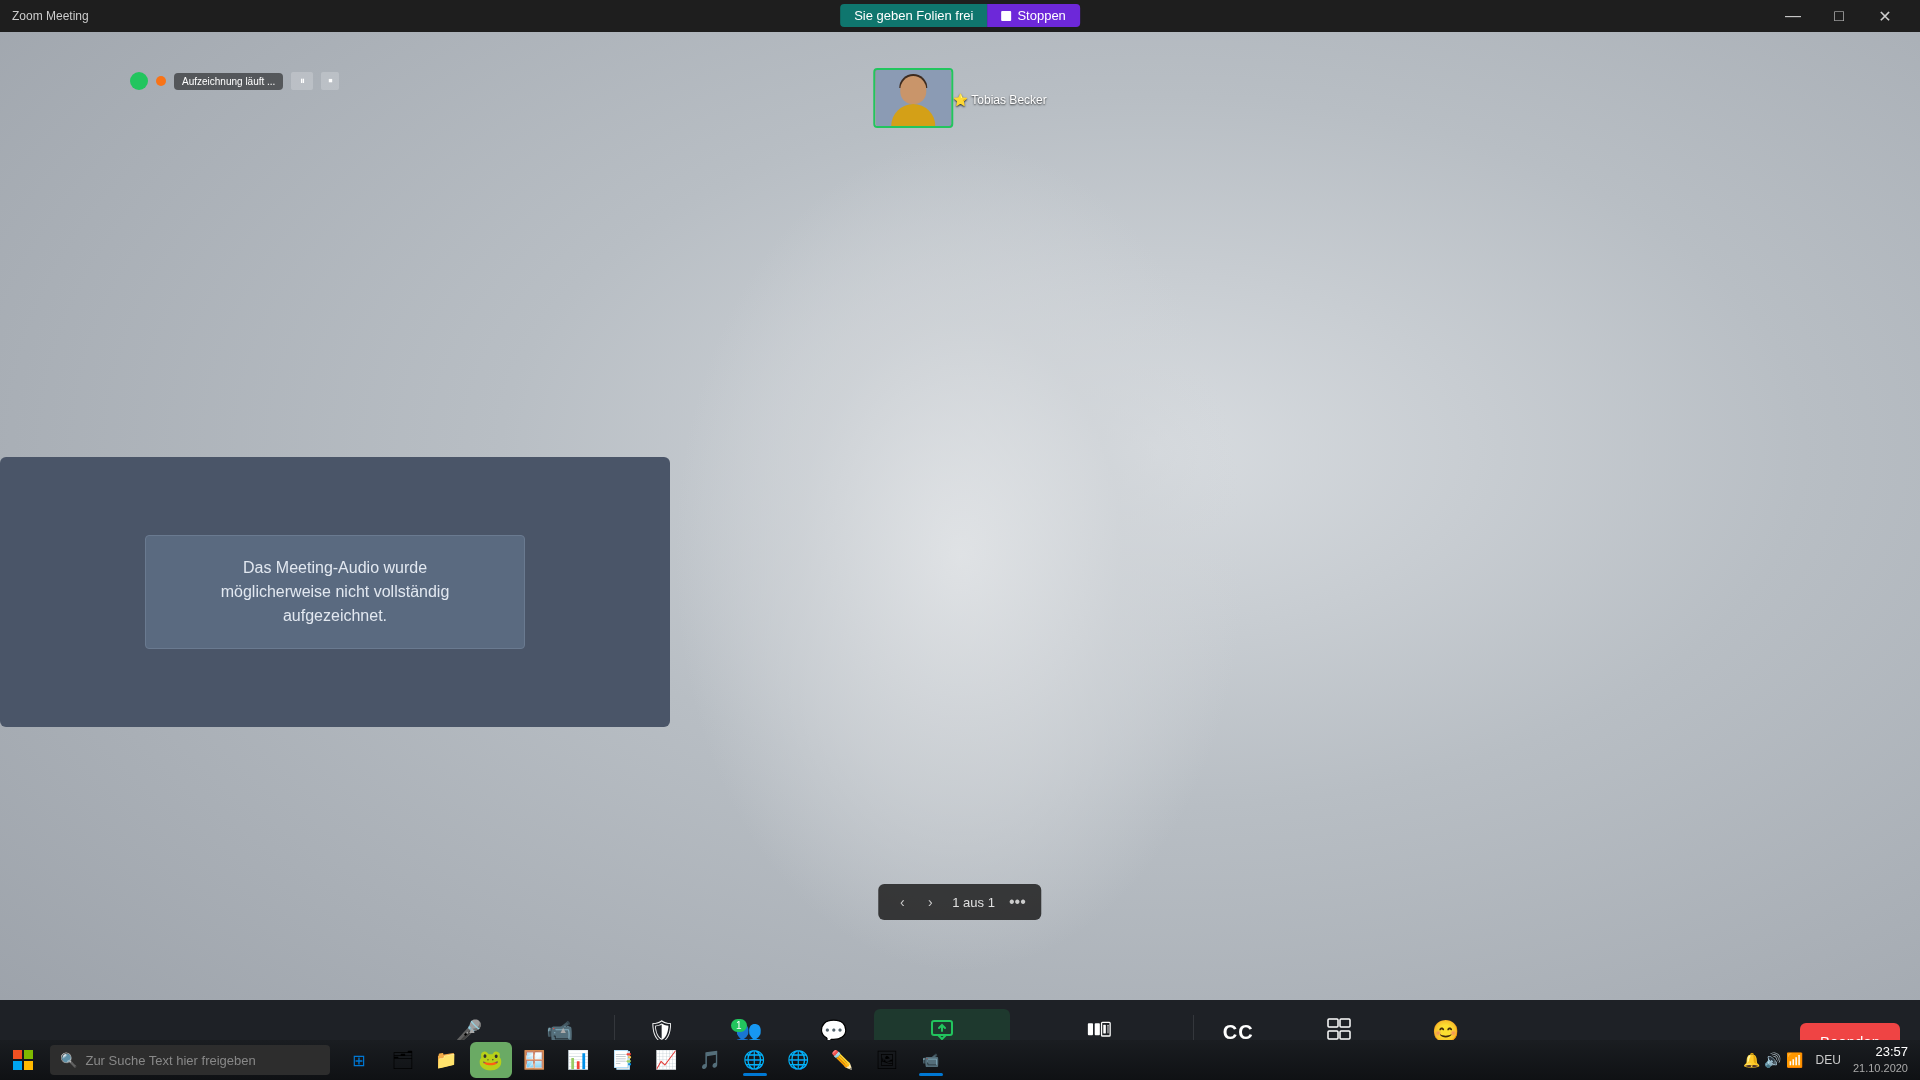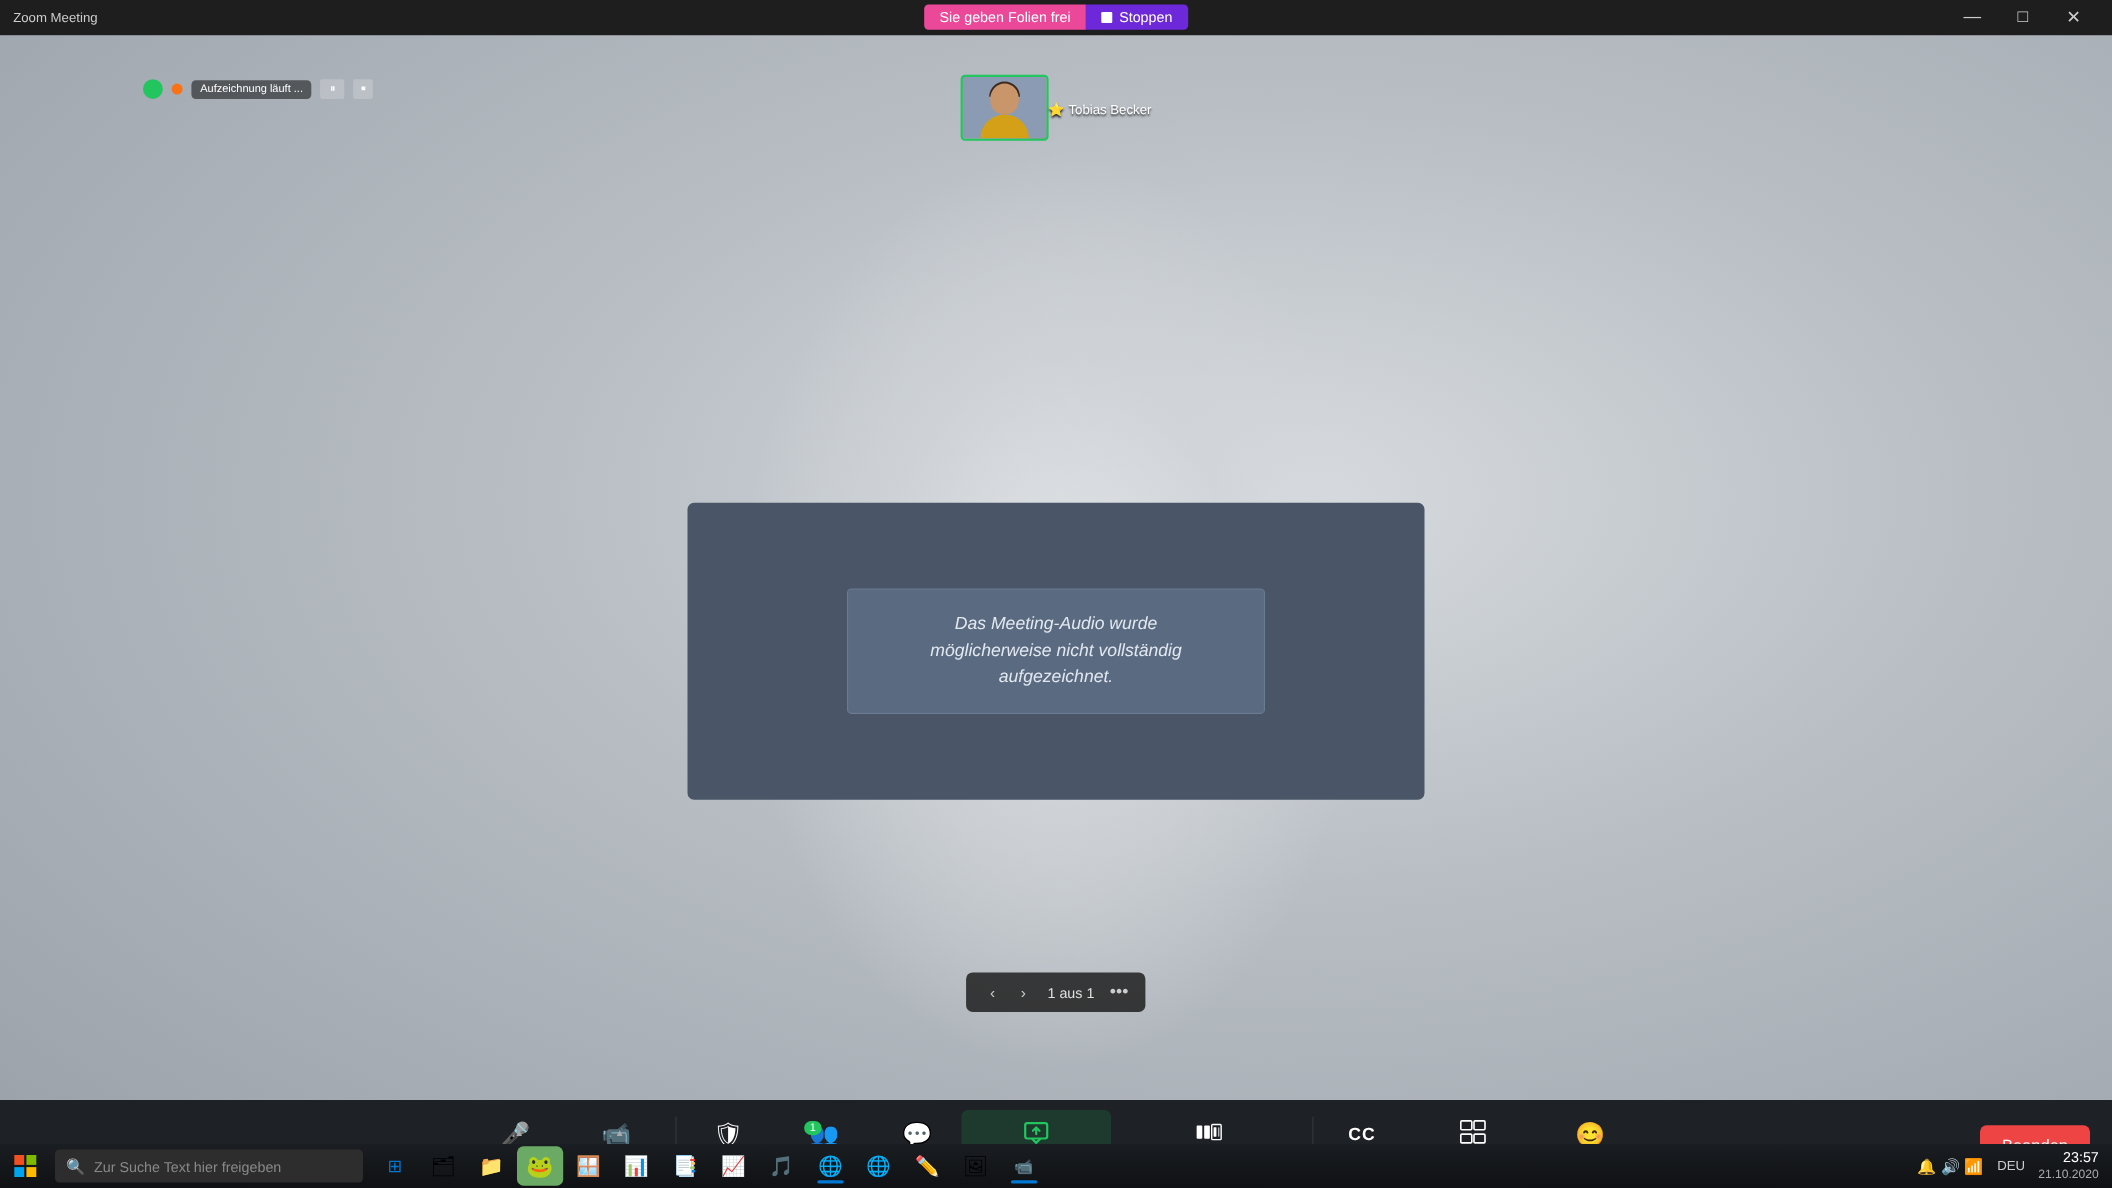--- a/index.html
+++ b/index.html
@@ -19,21 +19,21 @@
       align-items: center; justify-content: center;
     }
 
     
     .top-banner {
       position: absolute; top: 4px; left: 50%; transform: translateX(-50%);
       display: flex; align-items: center; gap: 0; z-index: 100;
       background: transparent;
     }
     .banner-green {
-      background: #ec4899; color: white; font-size: 13px; padding: 4px 14px;
+      background: #0f766e; color: white; font-size: 13px; padding: 4px 14px;
       border-radius: 4px 0 0 4px; font-weight: 500;
     }
     .banner-red {
       background: #6d28d9; color: white; font-size: 13px; padding: 4px 14px;
       border-radius: 0 4px 4px 0; display: flex; align-items: center; gap: 6px;
       cursor: pointer;
     }
     .banner-red-square { width: 10px; height: 10px; background: white; border-radius: 1px; }
 
     
@@ -189,21 +189,21 @@
 
     
     .toolbar-sep {
       width: 1px; height: 50px; background: rgba(255,255,255,0.1); margin: 0 4px;
     }
 
     
     .content-area {
       position: absolute;
       top: 32px; left: 0; right: 0; bottom: 40px;
-      display: flex; align-items: center; justify-content: center; font-style: italic;
+      display: flex; align-items: center; 
     }
 
     .thumb-inner { position: relative; width: 76px; height: 56px; overflow: hidden; background: #8B9BB4; }
 
     
     .person-shirt {
       position: absolute; bottom: 0; left: 50%; transform: translateX(-50%);
       width: 44px; height: 22px;
       background: #d4a017; border-radius: 22px 22px 0 0;
     }
@@ -335,21 +335,21 @@
         <rect x="19" y="4" width="3" height="10" rx="0.5" fill="white"></rect>
         <rect x="24" y="4" width="1" height="10" rx="0.5" fill="white"></rect>
       </svg>
     </div>
     <span class="toolbar-label" style="font-size:10px;">Aufzeichnung anhalten/beenden</span>
   </div>
 
   <div class="toolbar-sep"></div>
 
   <div class="toolbar-item">
-    <div class="toolbar-icon" style="font-size:16px; font-weight:bold; letter-spacing:1px;text-align:center;">CC</div>
+    <div class="toolbar-icon" style="font-size:20px; font-weight:bold; letter-spacing:1px;text-align:center;">CC</div>
     <span class="toolbar-label">Untertitel</span>
   </div>
 
   <div class="toolbar-item">
     <div class="toolbar-icon">
       <svg width="24" height="22" viewBox="0 0 24 22" fill="none" xmlns="http://www.w3.org/2000/svg">
         <rect x="1" y="1" width="10" height="8" rx="1" stroke="white" stroke-width="1.5" fill="none"></rect>
         <rect x="13" y="1" width="10" height="8" rx="1" stroke="white" stroke-width="1.5" fill="none"></rect>
         <rect x="1" y="13" width="10" height="8" rx="1" stroke="white" stroke-width="1.5" fill="none"></rect>
         <rect x="13" y="13" width="10" height="8" rx="1" stroke="white" stroke-width="1.5" fill="none"></rect>

